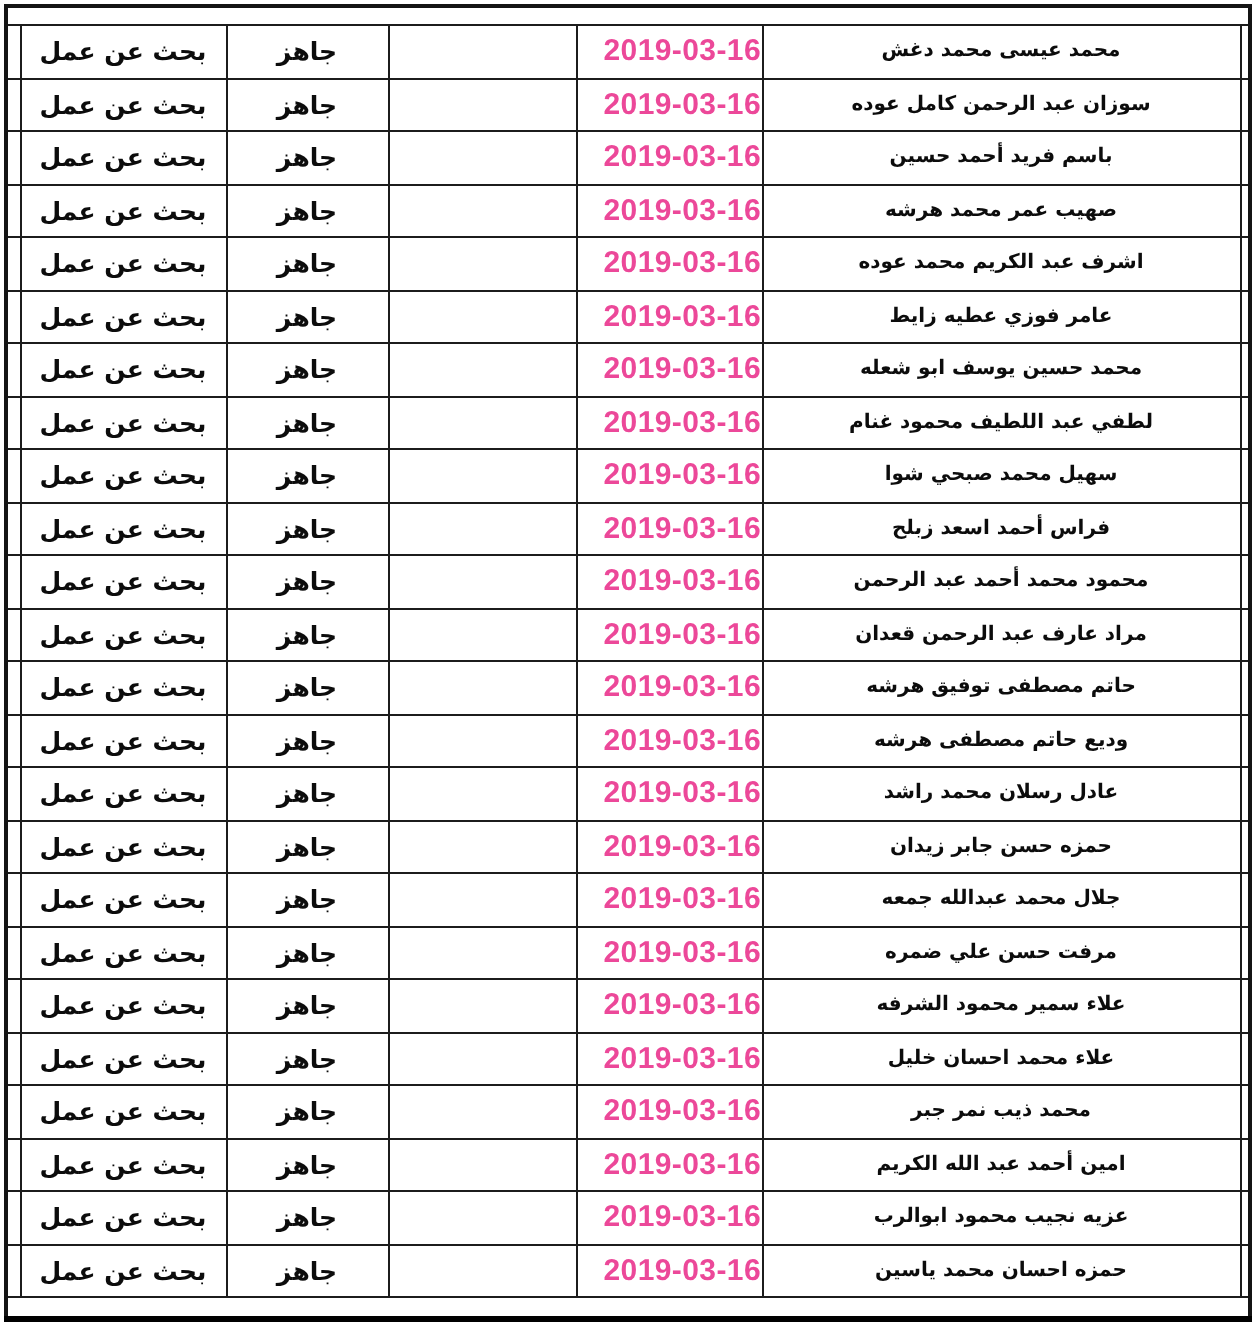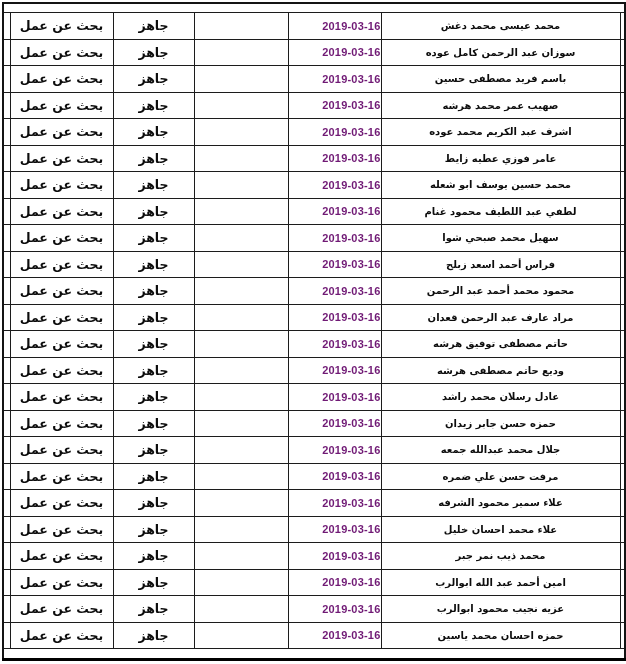--- a/index.html
+++ b/index.html
@@ -48,23 +48,23 @@
     font-size: 12.5px;
     color: #0c0c0c;
   }
   td.c-name { font-size: 10px; }
   td.c-date {
     direction: ltr;
     text-align: right;
     padding-right: 4px;
     font-family: "Liberation Sans", sans-serif;
     font-weight: 700;
-    font-size: 11px;
+    font-size: 15px;
     letter-spacing: 0.2px;
-    color: #701a75;
+    color: #ec4899;
   }
   td.c-left, td.c-right, td.c-blank { background: #ffffff; }
 </style>
 </head>
 <body>
 
 <div class="sheet">
   <table class="registry">
     <colgroup>
       <col style="width:7px">
@@ -99,21 +99,21 @@
     <td class="c-name">سوزان عبد الرحمن كامل عوده</td>
     <td class="c-right"></td>
   </tr>
 
   <tr>
     <td class="c-left"></td>
     <td class="c-activity">بحث عن عمل</td>
     <td class="c-status">جاهز</td>
     <td class="c-blank"></td>
     <td class="c-date">2019-03-16</td>
-    <td class="c-name">باسم فريد مصطفى حسين</td>
+    <td class="c-name">باسم فريد أحمد حسين</td>
     <td class="c-right"></td>
   </tr>
 
   <tr>
     <td class="c-left"></td>
     <td class="c-activity">بحث عن عمل</td>
     <td class="c-status">جاهز</td>
     <td class="c-blank"></td>
     <td class="c-date">2019-03-16</td>
     <td class="c-name">صهيب عمر محمد هرشه</td>
@@ -289,21 +289,21 @@
     <td class="c-name">محمد ذيب نمر جبر</td>
     <td class="c-right"></td>
   </tr>
 
   <tr>
     <td class="c-left"></td>
     <td class="c-activity">بحث عن عمل</td>
     <td class="c-status">جاهز</td>
     <td class="c-blank"></td>
     <td class="c-date">2019-03-16</td>
-    <td class="c-name">امين أحمد عبد الله ابوالرب</td>
+    <td class="c-name">امين أحمد عبد الله الكريم</td>
     <td class="c-right"></td>
   </tr>
 
   <tr>
     <td class="c-left"></td>
     <td class="c-activity">بحث عن عمل</td>
     <td class="c-status">جاهز</td>
     <td class="c-blank"></td>
     <td class="c-date">2019-03-16</td>
     <td class="c-name">عزيه نجيب محمود ابوالرب</td>

